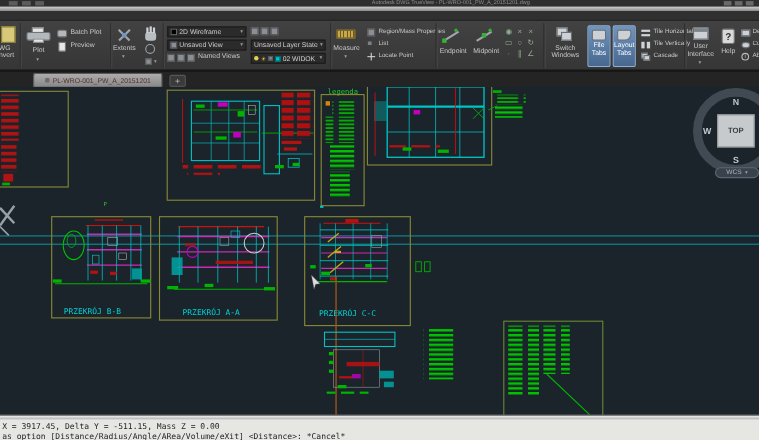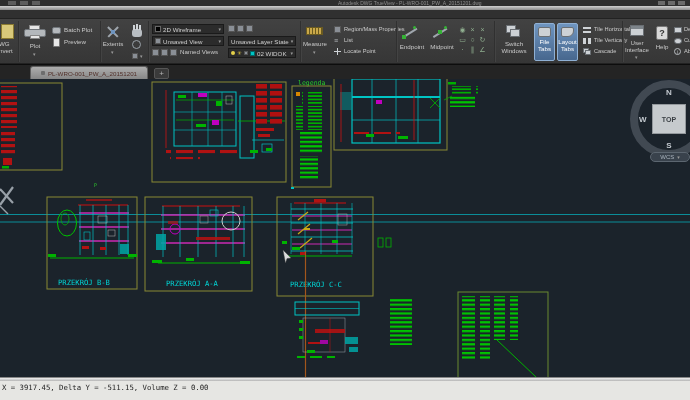--- a/index.html
+++ b/index.html
@@ -473,16 +473,17 @@
     <span class="vc-letter" style="left:50%;bottom:0;transform:translateX(-50%)">S</span>
     <span class="vc-top">TOP</span>
   </div>
   <div class="abs wcs">
     <span>WCS</span>
     <span class="car">▾</span>
   </div>
 
   <div class="abs splitter"></div>
   <div class="abs cmd">
-    <div class="cmd-line" style="top:2px">X = 3917.45,  Delta Y = -511.15,  Volume Z = 0.00</div>
+    <div class="cmd-line" style="top:2px">X = 3917.45,  Delta Y = -511.15,  Mass Z = 0.00</div>
+    <div class="cmd-line" style="top:10.5px">as option [Distance/Radius/Angle/ARea/Volume/eXit] &lt;Distance&gt;: *Cancel*</div>
   </div>
 
 </div>
 
 </body></html>

